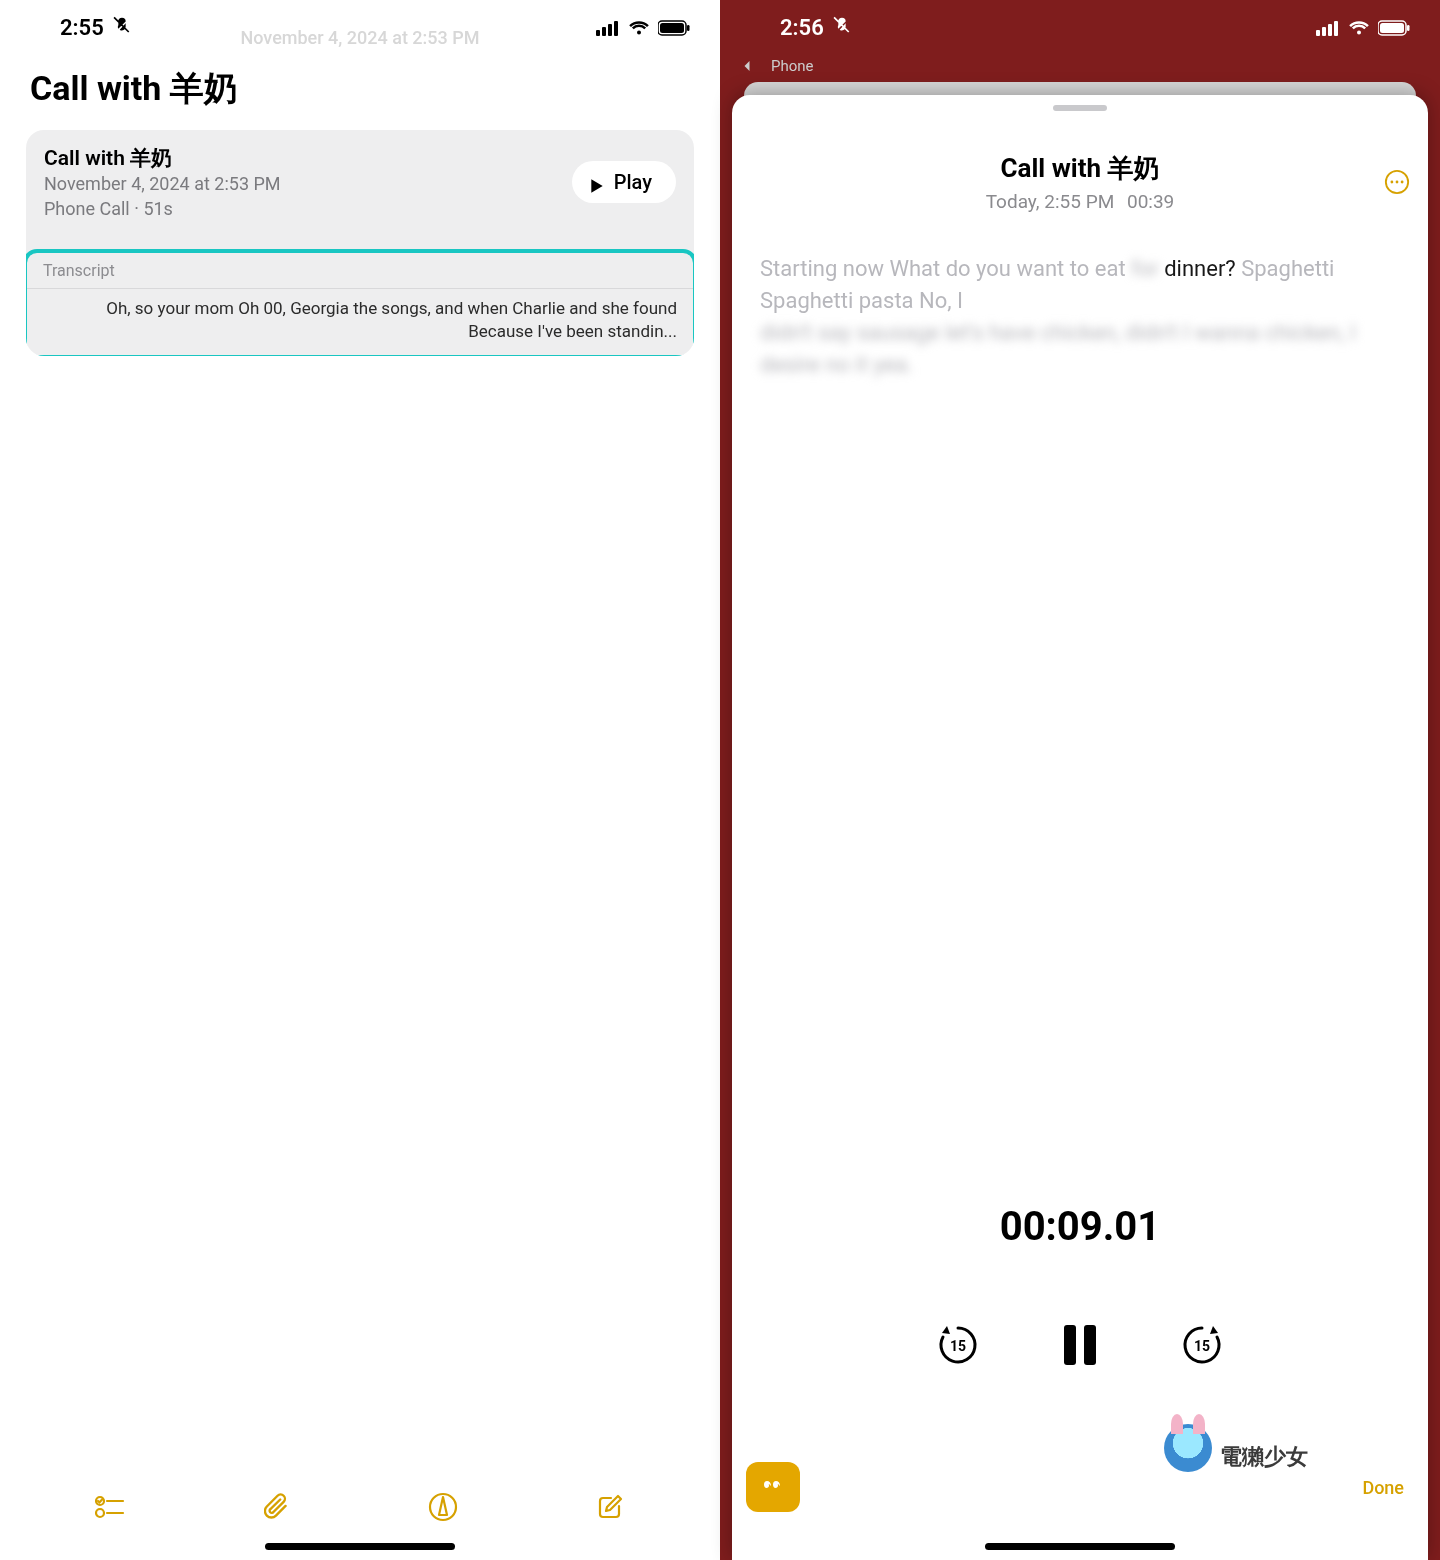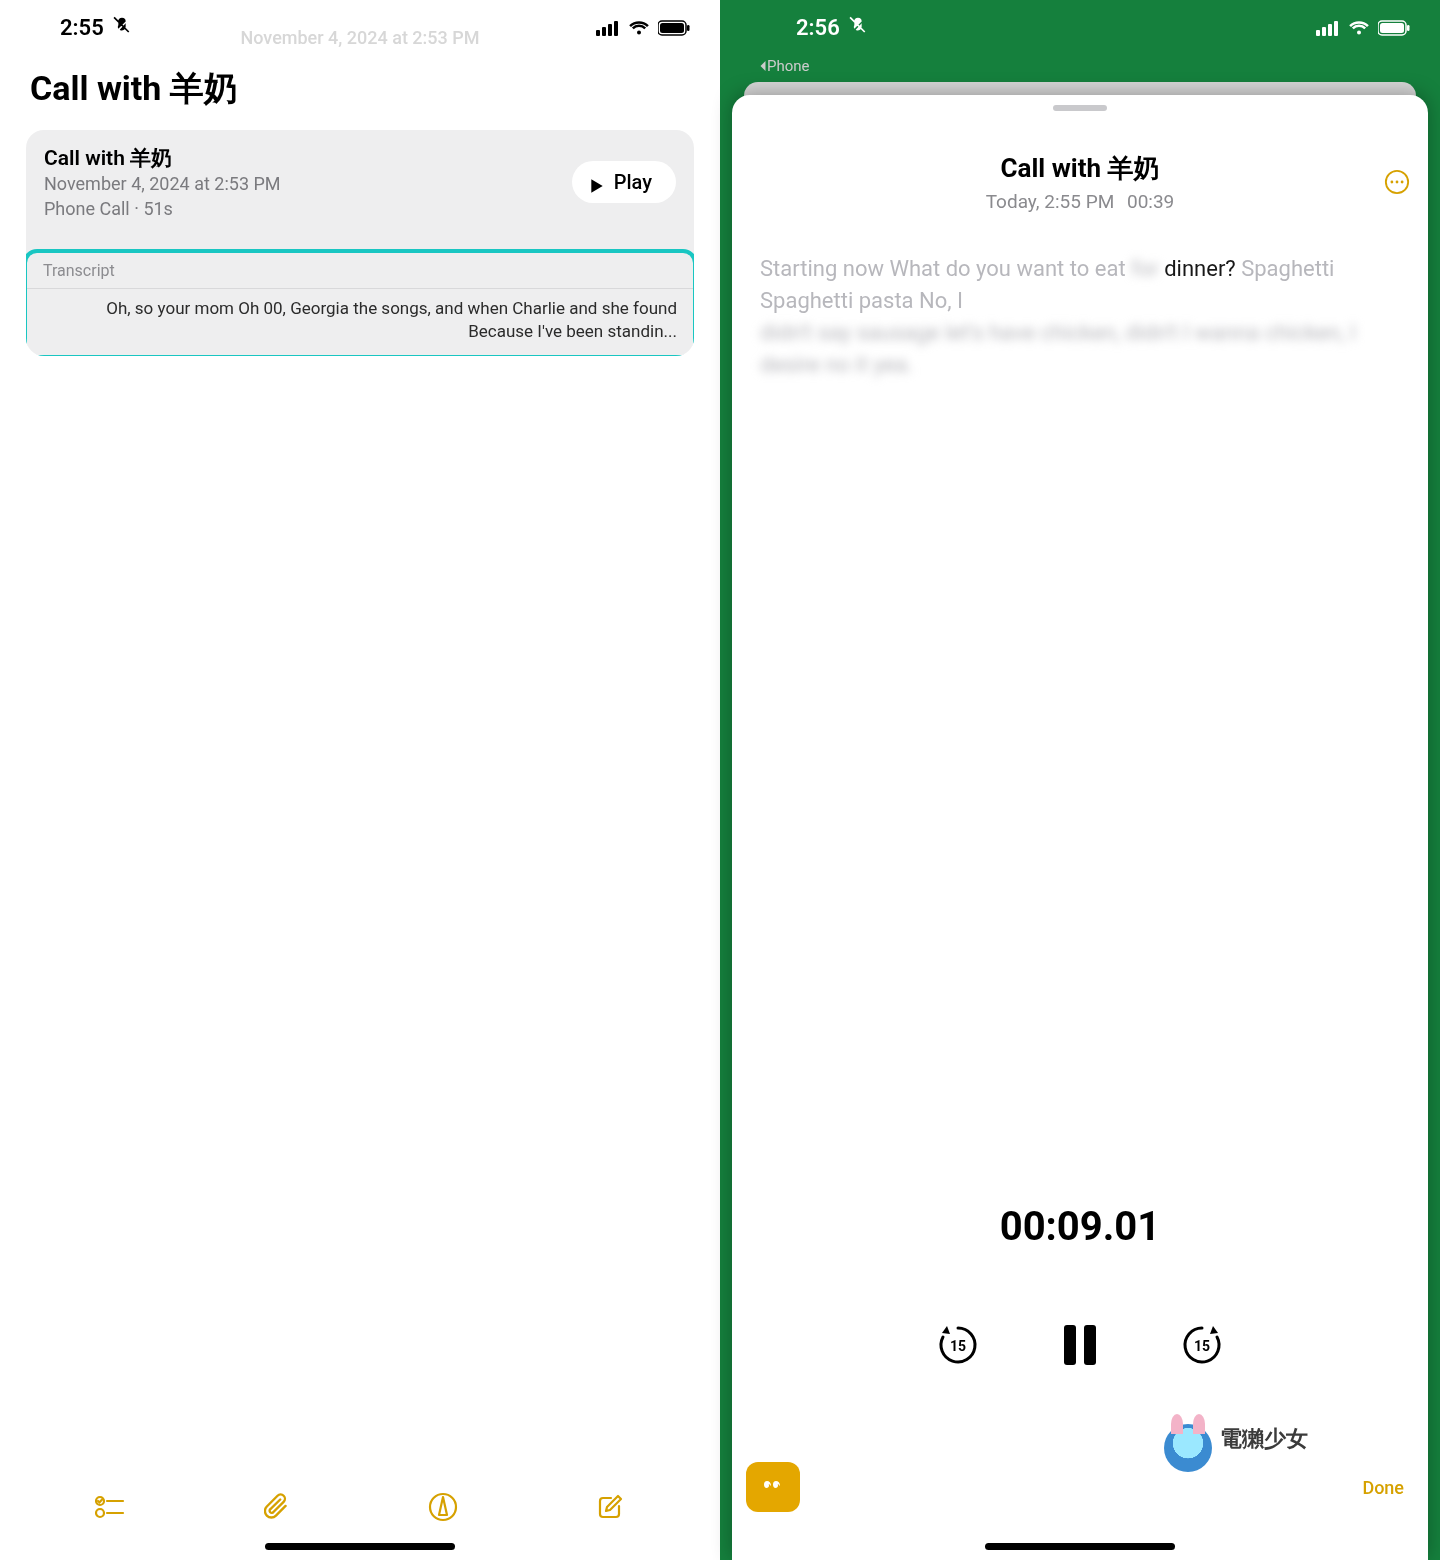--- a/index.html
+++ b/index.html
@@ -7,21 +7,21 @@
       font-family: -apple-system, BlinkMacSystemFont, "Segoe UI", Roboto, Helvetica, Arial, sans-serif;
       background: #fff;
       width: 1440px;
       height: 1560px;
       display: flex;
       position: relative;
       overflow: hidden;
     }
     .pane { width: 50%; height: 100%; position: relative; }
     .pane-left { background: #fff; }
-    .pane-right { background: #15803d; padding-left: 16px; }
+    .pane-right { background: #7f1d1d; }
 
     
     .status-bar {
       height: 55px;
       display: flex;
       align-items: center;
       justify-content: space-between;
       padding: 0 30px 0 60px;
       font-weight: 600;
       font-size: 22px;
@@ -30,21 +30,21 @@
     .status-left { display: flex; align-items: center; gap: 7px; }
 
     .pane-right .status-bar { color: #fff; }
 
     .back-to-phone {
       color: #ccc;
       font-size: 15px;
       padding: 2px 0 0 22px;
       display: flex;
       align-items: center;
-      gap: 0;
+      gap: 20px;
     }
 
     
     .nav-row {
       display: flex;
       align-items: center;
       justify-content: space-between;
       padding: 10px 24px 0 18px;
       height: 58px;
     }
@@ -212,21 +212,21 @@
       width: 54px; height: 50px;
       display: flex; align-items:center; justify-content:center;
     }
     .done-btn { color: #d6a100; font-size: 18px; font-weight: 500; }
 
     .watermark {
       position: absolute;
       bottom: 40px;
       right: 120px;
       display: flex;
-      align-items: flex-start;
+      align-items: flex-end;
       gap: 8px;
       font-size: 22px;
       font-weight: 700;
       color: #3b3b3b;
     }
     .wm-avatar {
       width: 48px; height: 48px;
       background: radial-gradient(circle at 50% 40%, #9be8ff 0 40%, #3b8bd1 41% 100%);
       border-radius: 50%;
       position: relative;

